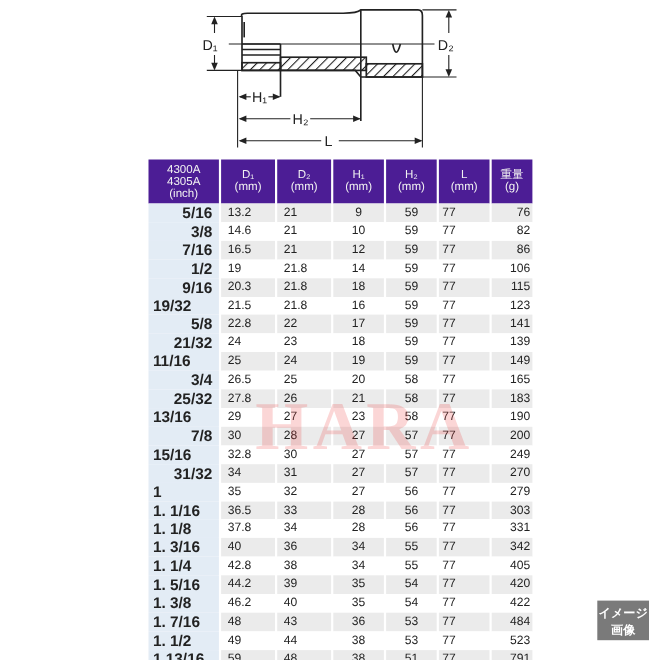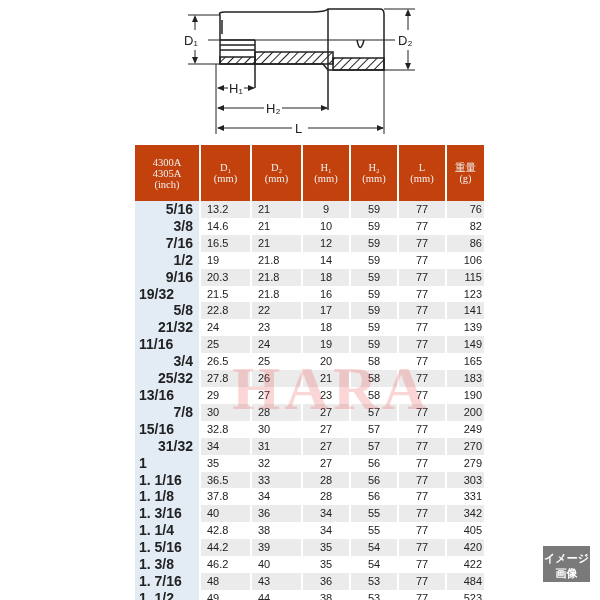--- a/index.html
+++ b/index.html
@@ -7,34 +7,34 @@
       width: 600px; height: 600px; background: #ffffff; position: relative; overflow: hidden;
       font-family: "Liberation Sans", sans-serif;
     }
     .diagram { position: absolute; left: 180px; top: 0px; width: 260px; height: 140px; }
     .spec-table {
       position: absolute; left: 133px; top: 145px;
       border-collapse: separate; border-spacing: 2px 0;
       font-family: "Liberation Sans", sans-serif; font-size: 11px; color: #222;
     }
     .spec-table th {
-      background: #c2410c; color: #f2f2f2; font-weight: normal;
-      font-size: 10.5px; line-height: 11px; height: 56px; padding: 0;
-      text-align: center; vertical-align: middle; font-family: Liberation Serif, serif;
+      background: #4c1d95; color: #f2f2f2; font-weight: normal;
+      font-size: 10.5px; line-height: 11px; height: 40px; padding: 0;
+      text-align: center; vertical-align: middle;
     }
     .spec-table td { height: 16.9px; padding: 0 3px; line-height: 16.9px; white-space: nowrap; }
     .spec-table td.size { background: #e3ecf5; font-weight: bold; font-size: 14px; width: 54px; text-align: right; padding-right: 6px; }
     .spec-table td.size.left { text-align: left; padding-left: 4px; }
     .spec-table tr.odd td.val { background: #ebebeb; }
     .spec-table tr.even td.val { background: #ffffff; }
     .spec-table td.c-d1 { width: 40px; text-align: left; padding-left: 6px; margin-left: 20px; }
     .spec-table td.c-d2 { width: 40px; text-align: left; padding-left: 6px; }
     .spec-table td.c-h1 { width: 40px; text-align: center; }
     .spec-table td.c-h2 { width: 40px; text-align: center; }
-    .spec-table td.c-l { width: 40px; text-align: center; margin-left: 28px; }
+    .spec-table td.c-l { width: 40px; text-align: left; margin-left: 28px; }
     .spec-table td.c-w { width: 32px; text-align: right; padding-right: 2px; margin-top: 20px; }
     .watermark {
       position: absolute; left: 232px; top: 353px;
       font-family: "Liberation Serif", serif; font-weight: bold; font-size: 62px;
       letter-spacing: 4px; color: rgba(235, 70, 70, 0.22); pointer-events: none;
     }
     .image-badge {
       position: absolute; left: 543px; top: 546px; width: 47px; height: 36px;
       background: #7a7a7a; color: #ffffff; text-align: center;
       font-size: 11px; font-weight: bold; line-height: 15px; padding-top: 5px; box-sizing: border-box;

